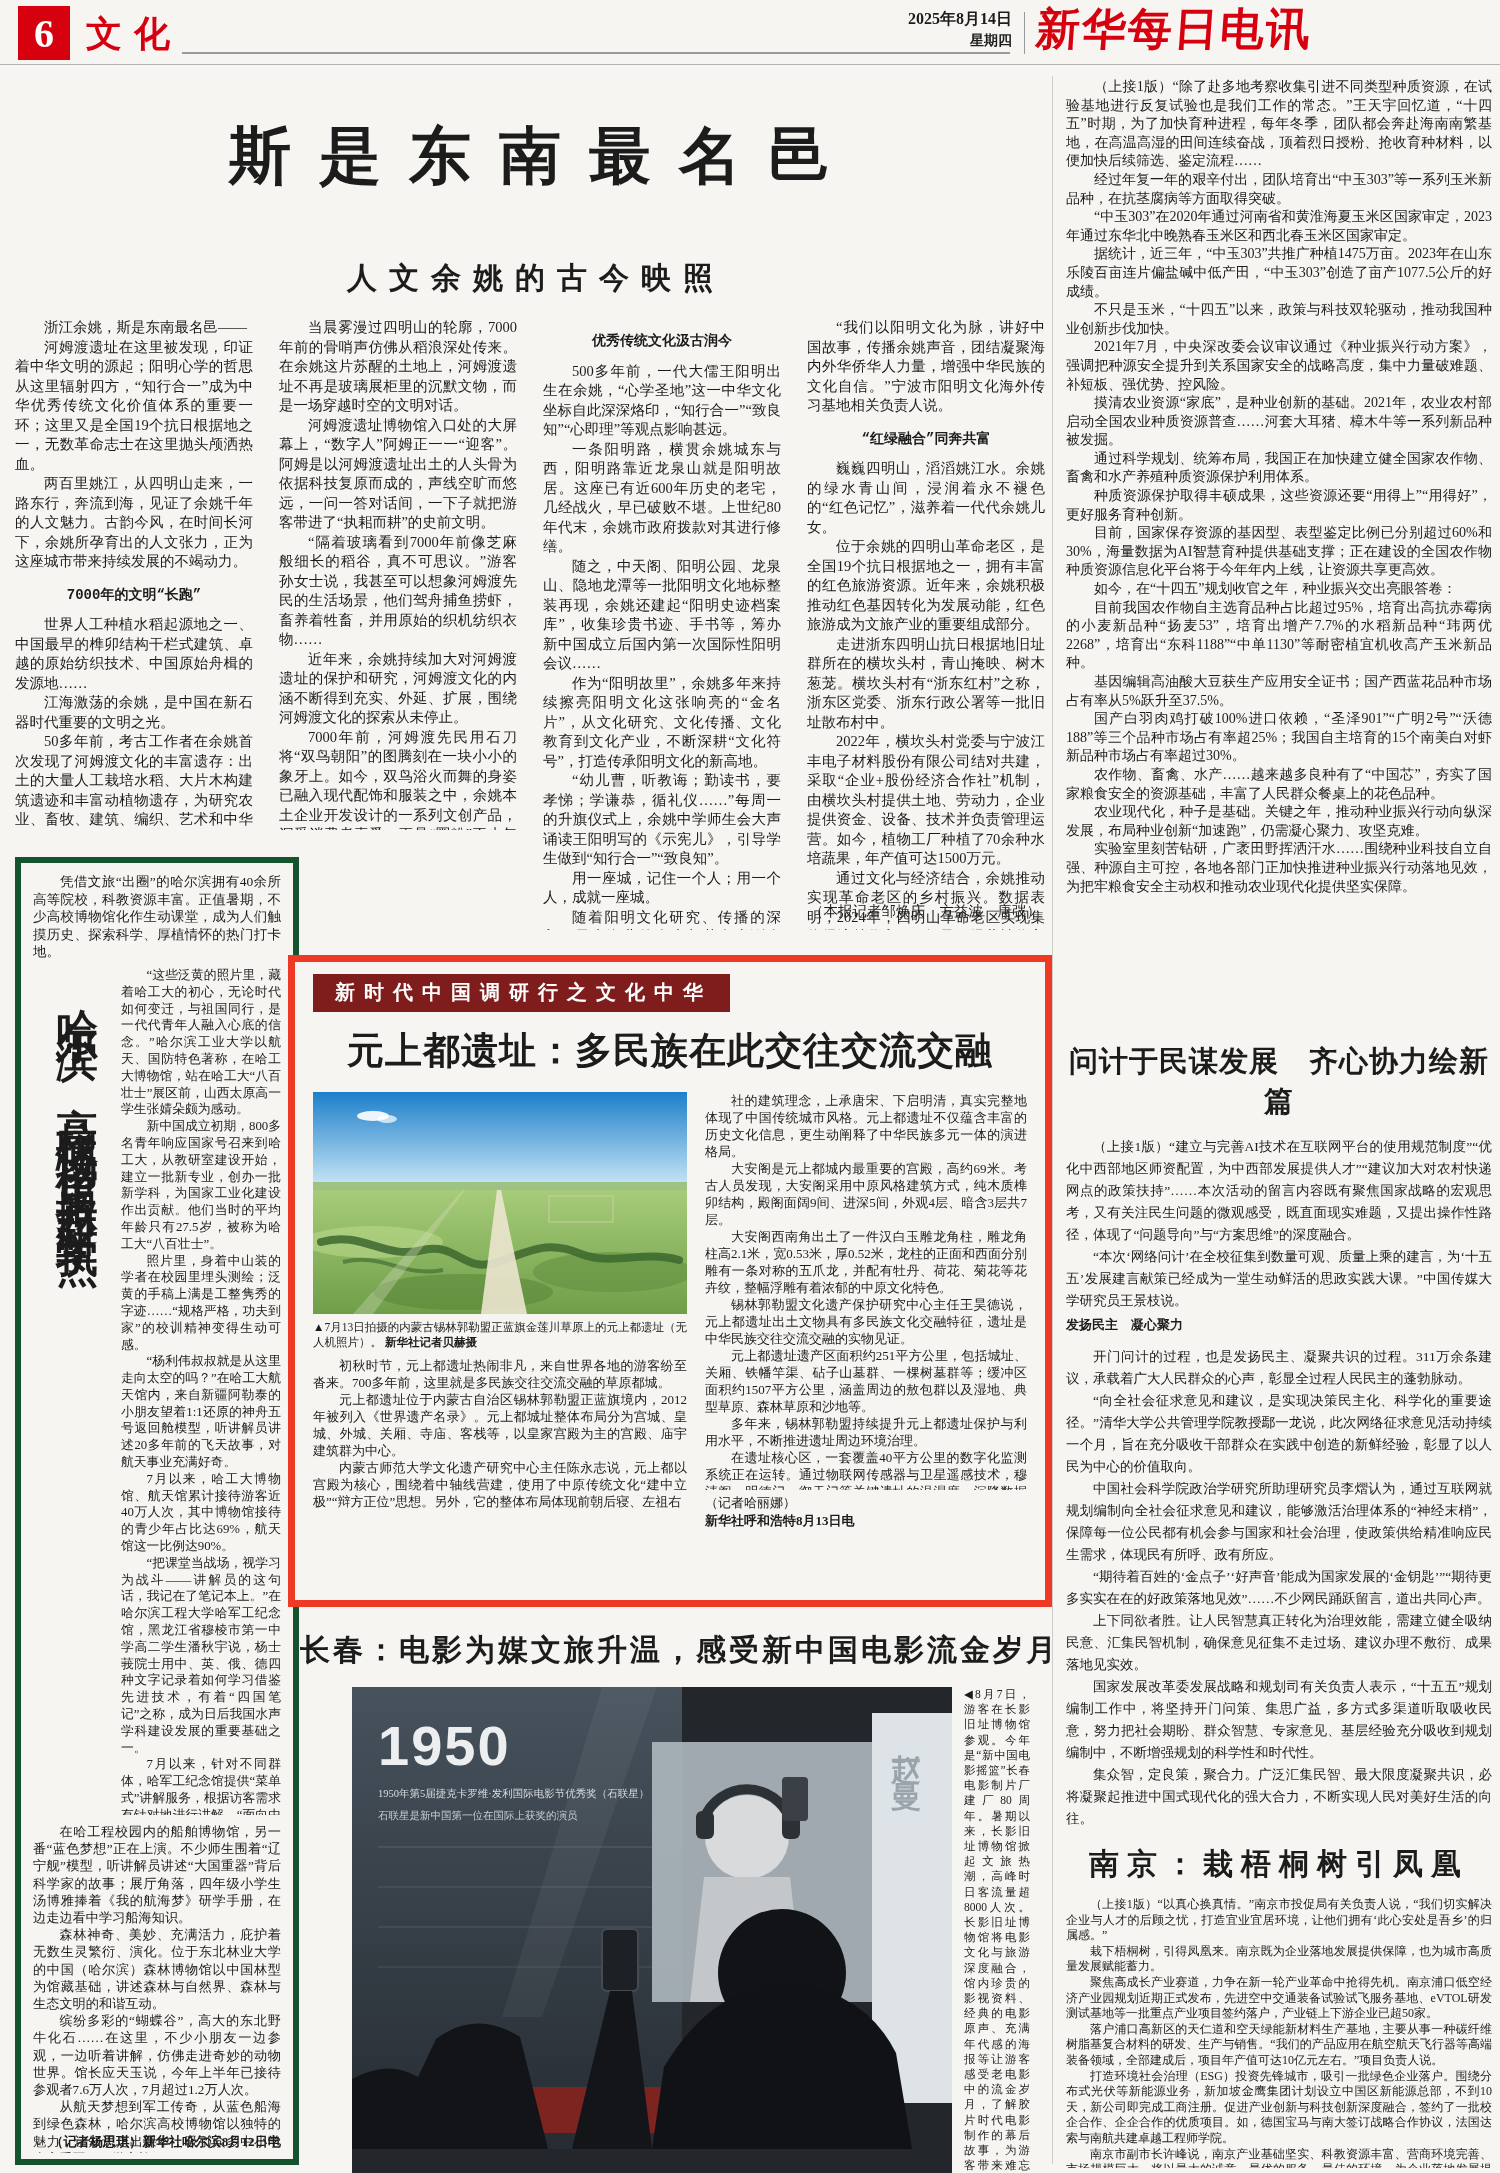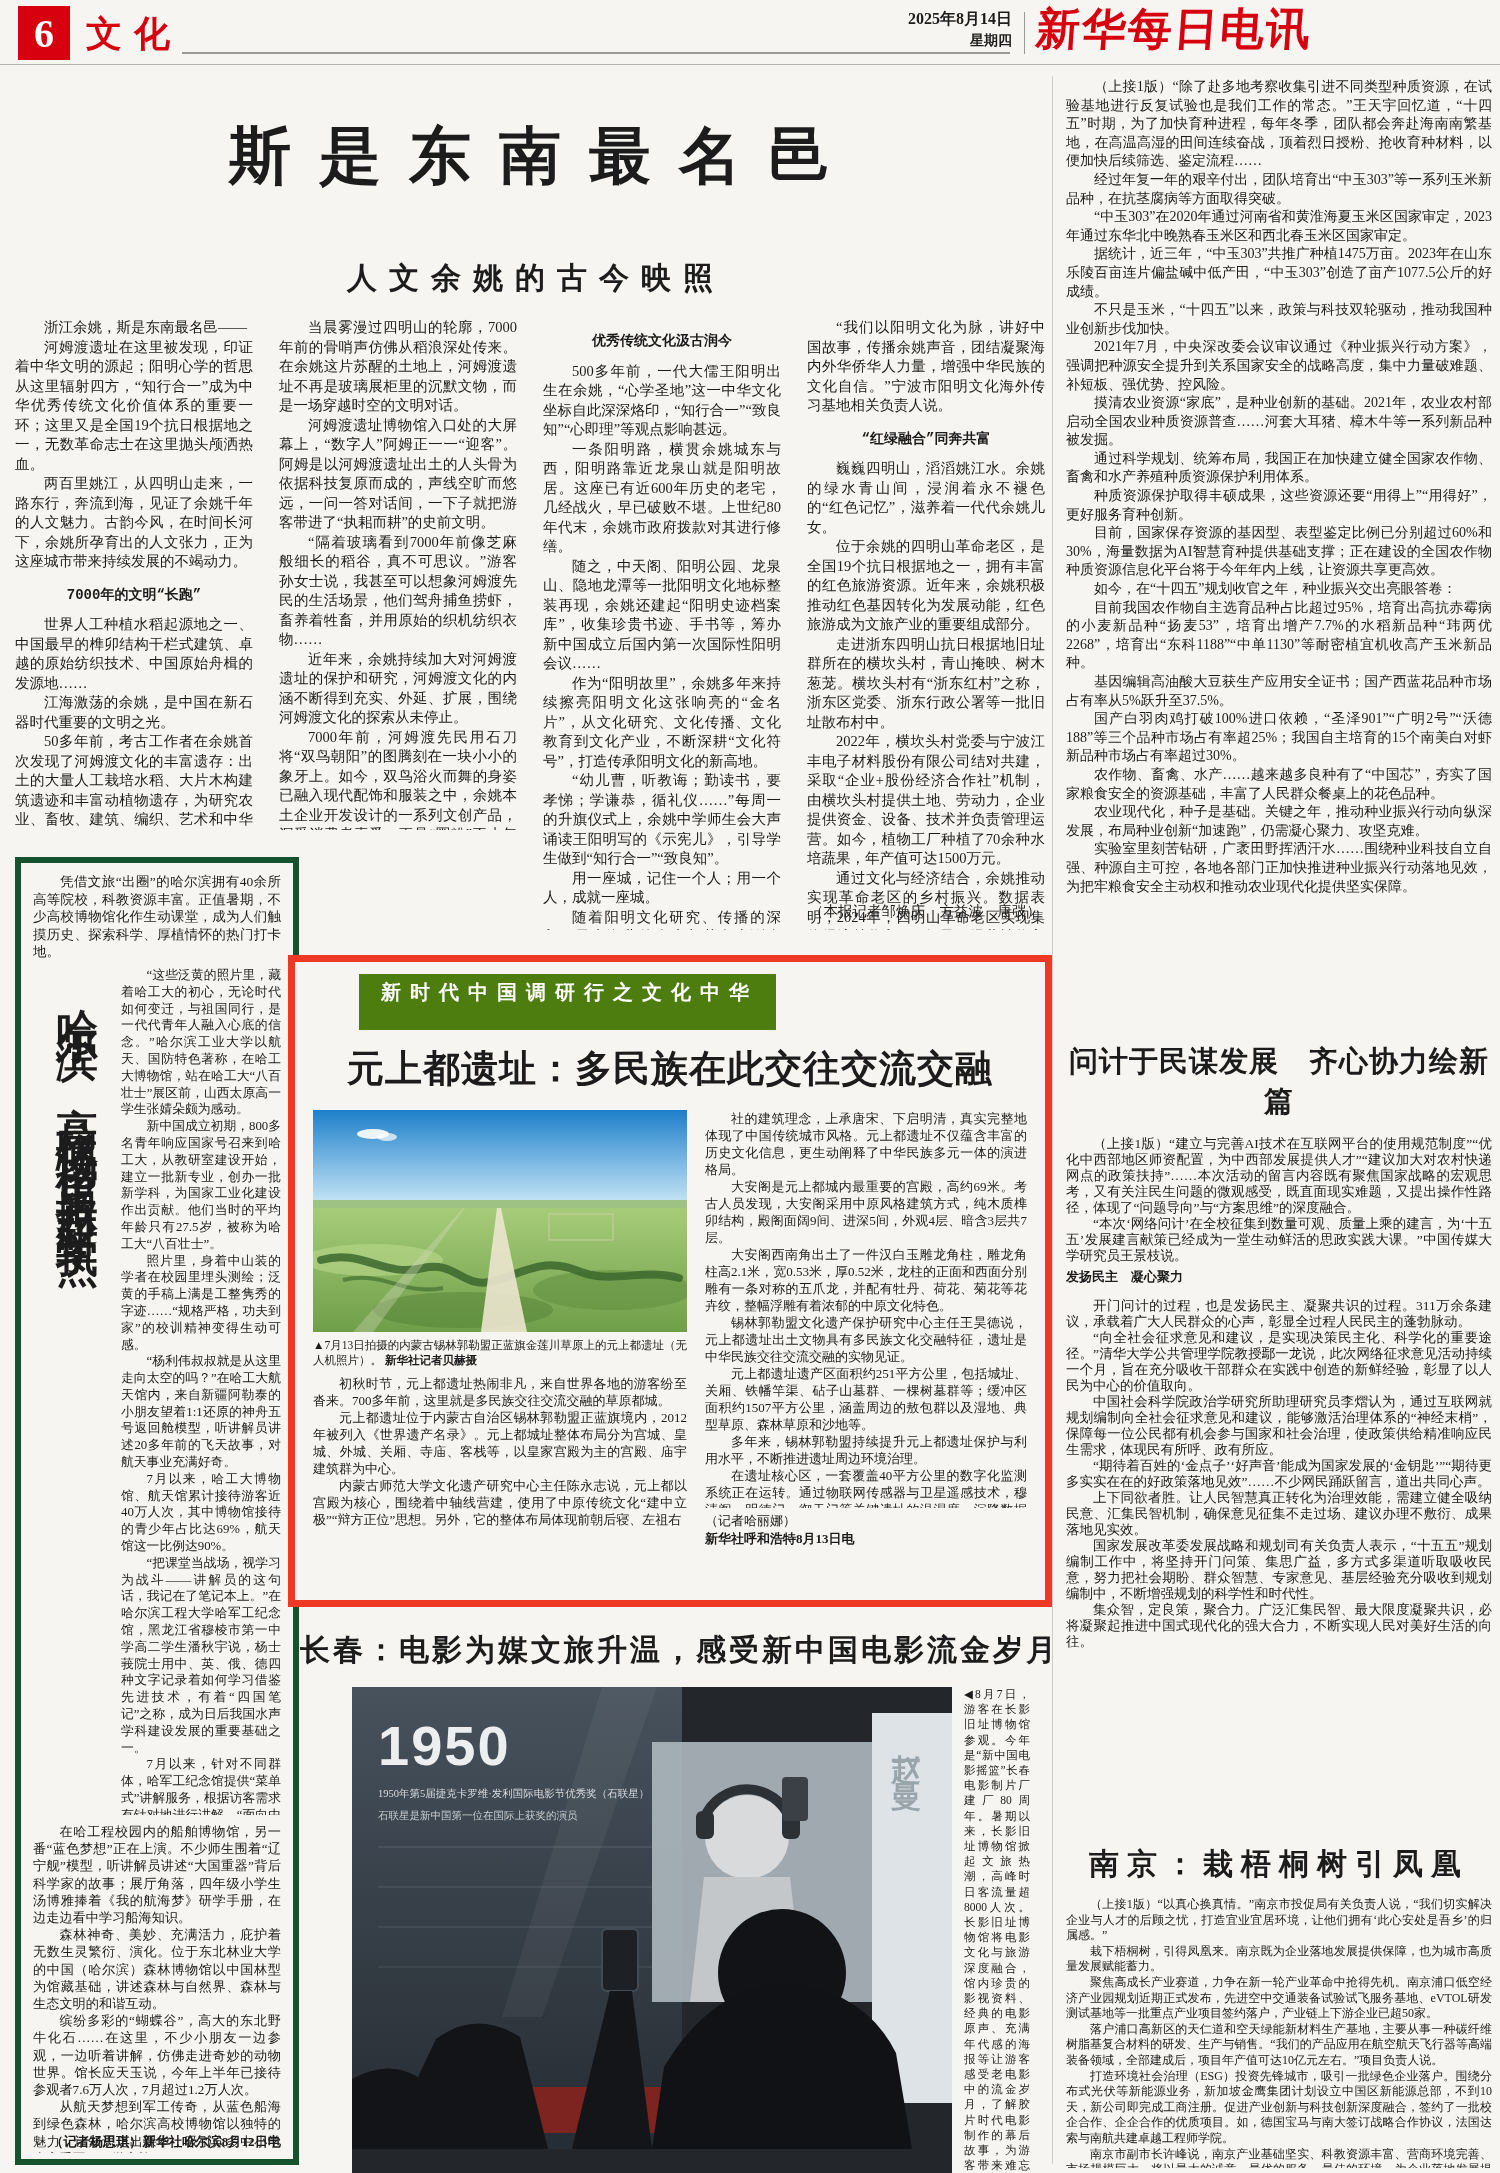--- a/index.html
+++ b/index.html
@@ -31,41 +31,41 @@
   .ycol.short{height:512px;} .ycol.tall{height:612px;}
   .bp{margin:0;text-indent:2em;}
   .bp.hsub{font-family:Liberation Mono, monospace;font-weight:bold;
            text-indent:0;text-align:center;font-size:14px;margin:14px 0 10px 0;}
   .yy-byline{position:absolute;right:4px;top:836px;width:320px;text-align:right;font-size:14.5px;}
   
   #sb-seed{left:1066px;top:78px;width:426px;height:952px;overflow:hidden;
            font-size:14px;line-height:18.6px;text-align:justify;}
   #sb-wenji{left:1066px;top:1038px;width:426px;height:792px;overflow:hidden;}
   .wj-h{font-size:29px;font-weight:800;text-align:center;letter-spacing:1px;margin:4px 0 14px 0;}
-  .wj-body{font-size:13.5px;line-height:16px;text-align:justify;}
+  .wj-body{font-size:13.5px;line-height:22px;text-align:justify;}
   .wj-sub{font-family:"Liberation Sans","DejaVu Sans",sans-serif;font-weight:bold;font-size:13px;
           text-align:left;margin:4px 0 12px 0;}
   #sb-nj{left:1066px;top:1838px;width:426px;height:330px;overflow:hidden;}
   .nj-h{font-size:30px;font-weight:800;text-align:center;letter-spacing:8px;margin:6px 0 12px 0;}
   .nj-body{font-size:12px;line-height:15.6px;text-align:justify;}
   
   #harbin{left:15px;top:857px;width:284px;height:1308px;border:6px solid #14532d;
           box-sizing:border-box;padding:10px 12px;background:#f6f5f1;}
   .hb-lead{font-size:13.5px;line-height:17.6px;text-indent:2em;text-align:justify;margin:0;}
   .hb-row{display:flex;margin-top:6px;height:848px;overflow:hidden;}
   .hb-vh{writing-mode:vertical-rl;font-size:42px;font-weight:800;letter-spacing:14px;
          width:88px;line-height:88px;margin-top:8px;}
   .hb-side{flex:1;font-size:12.8px;line-height:16.8px;text-align:justify;overflow:hidden;}
   .hb-bottom{margin-top:8px;height:330px;overflow:hidden;font-size:13.2px;line-height:17.2px;text-align:justify;}
   .hb-byline{position:absolute;right:12px;bottom:8px;font-size:13.2px;font-weight:bold;}
   
   #ysd{left:288px;top:955px;width:764px;height:652px;border:7px solid #ee3a24;
        box-sizing:border-box;background:#f6f5f1;padding:12px 18px;}
-  .kicker{display:inline-block;background:#4d7c0f;color:#fff;font-weight:bold;font-size:20px;
-          letter-spacing:9px;padding:5px 18px 24px 22px;margin-left:46px;}
+  .kicker{display:inline-block;background:#7f1d1d;color:#fff;font-weight:bold;font-size:20px;
+          letter-spacing:9px;padding:5px 18px 6px 22px;}
   .ysd-h{font-size:37px;font-weight:800;text-align:center;margin-top:14px;letter-spacing:1px;white-space:nowrap;}
   .ysd-cols{display:flex;gap:18px;margin-top:16px;height:448px;}
   .ysd-left{width:374px;display:flex;flex-direction:column;}
   .ph-grass{width:374px;height:222px;}
   .ysd-cap{font-size:11.5px;line-height:15.4px;margin-top:6px;text-align:justify;}
   .cap-credit{font-weight:bold;}
   .ysd-ltext{flex:1;overflow:hidden;font-size:13px;line-height:17px;text-align:justify;margin-top:6px;}
   .ysd-right{flex:1;display:flex;flex-direction:column;}
   .ysd-rtext{height:398px;overflow:hidden;font-size:13px;line-height:17px;text-align:justify;}
   .ysd-byline{text-align:left;font-size:13px;line-height:18px;margin-top:4px;}

